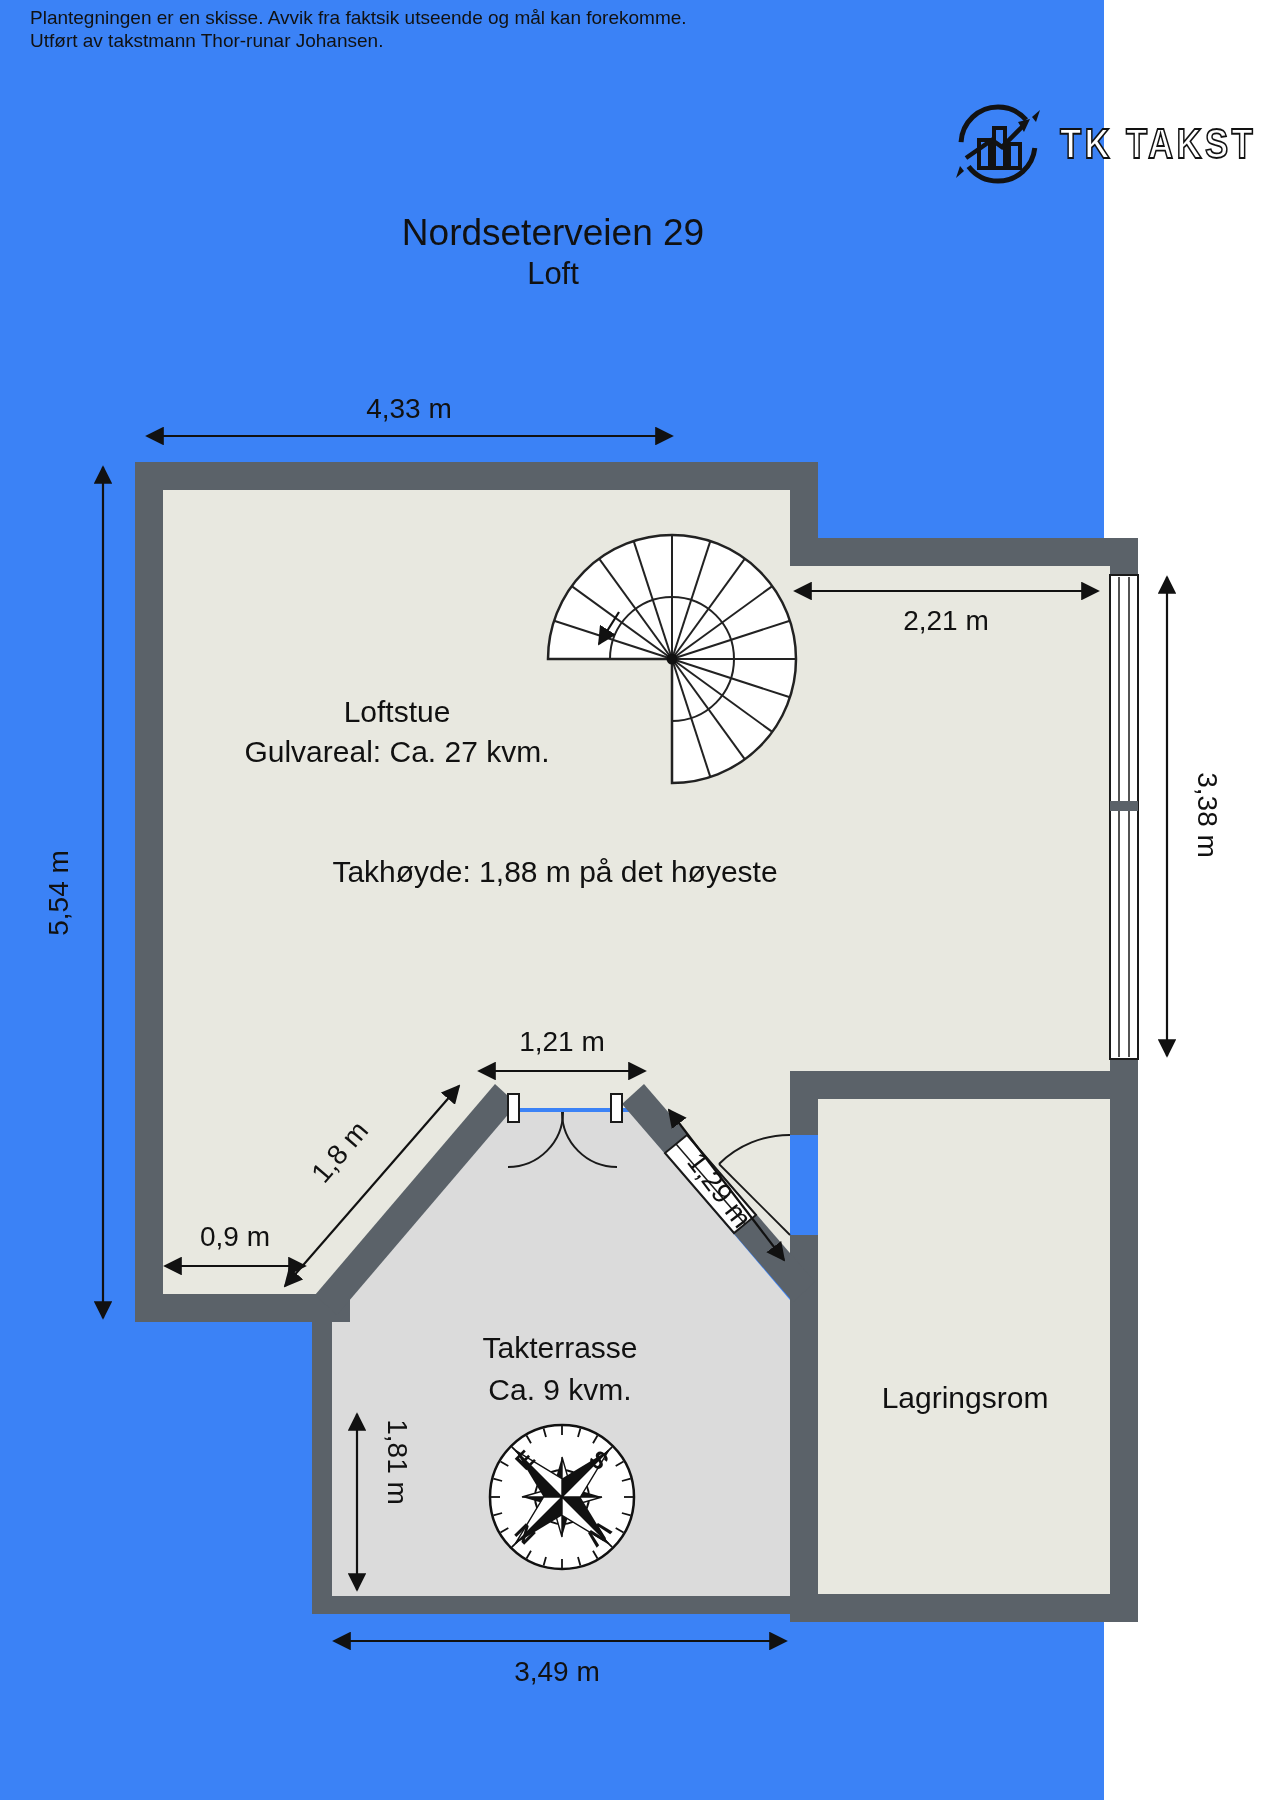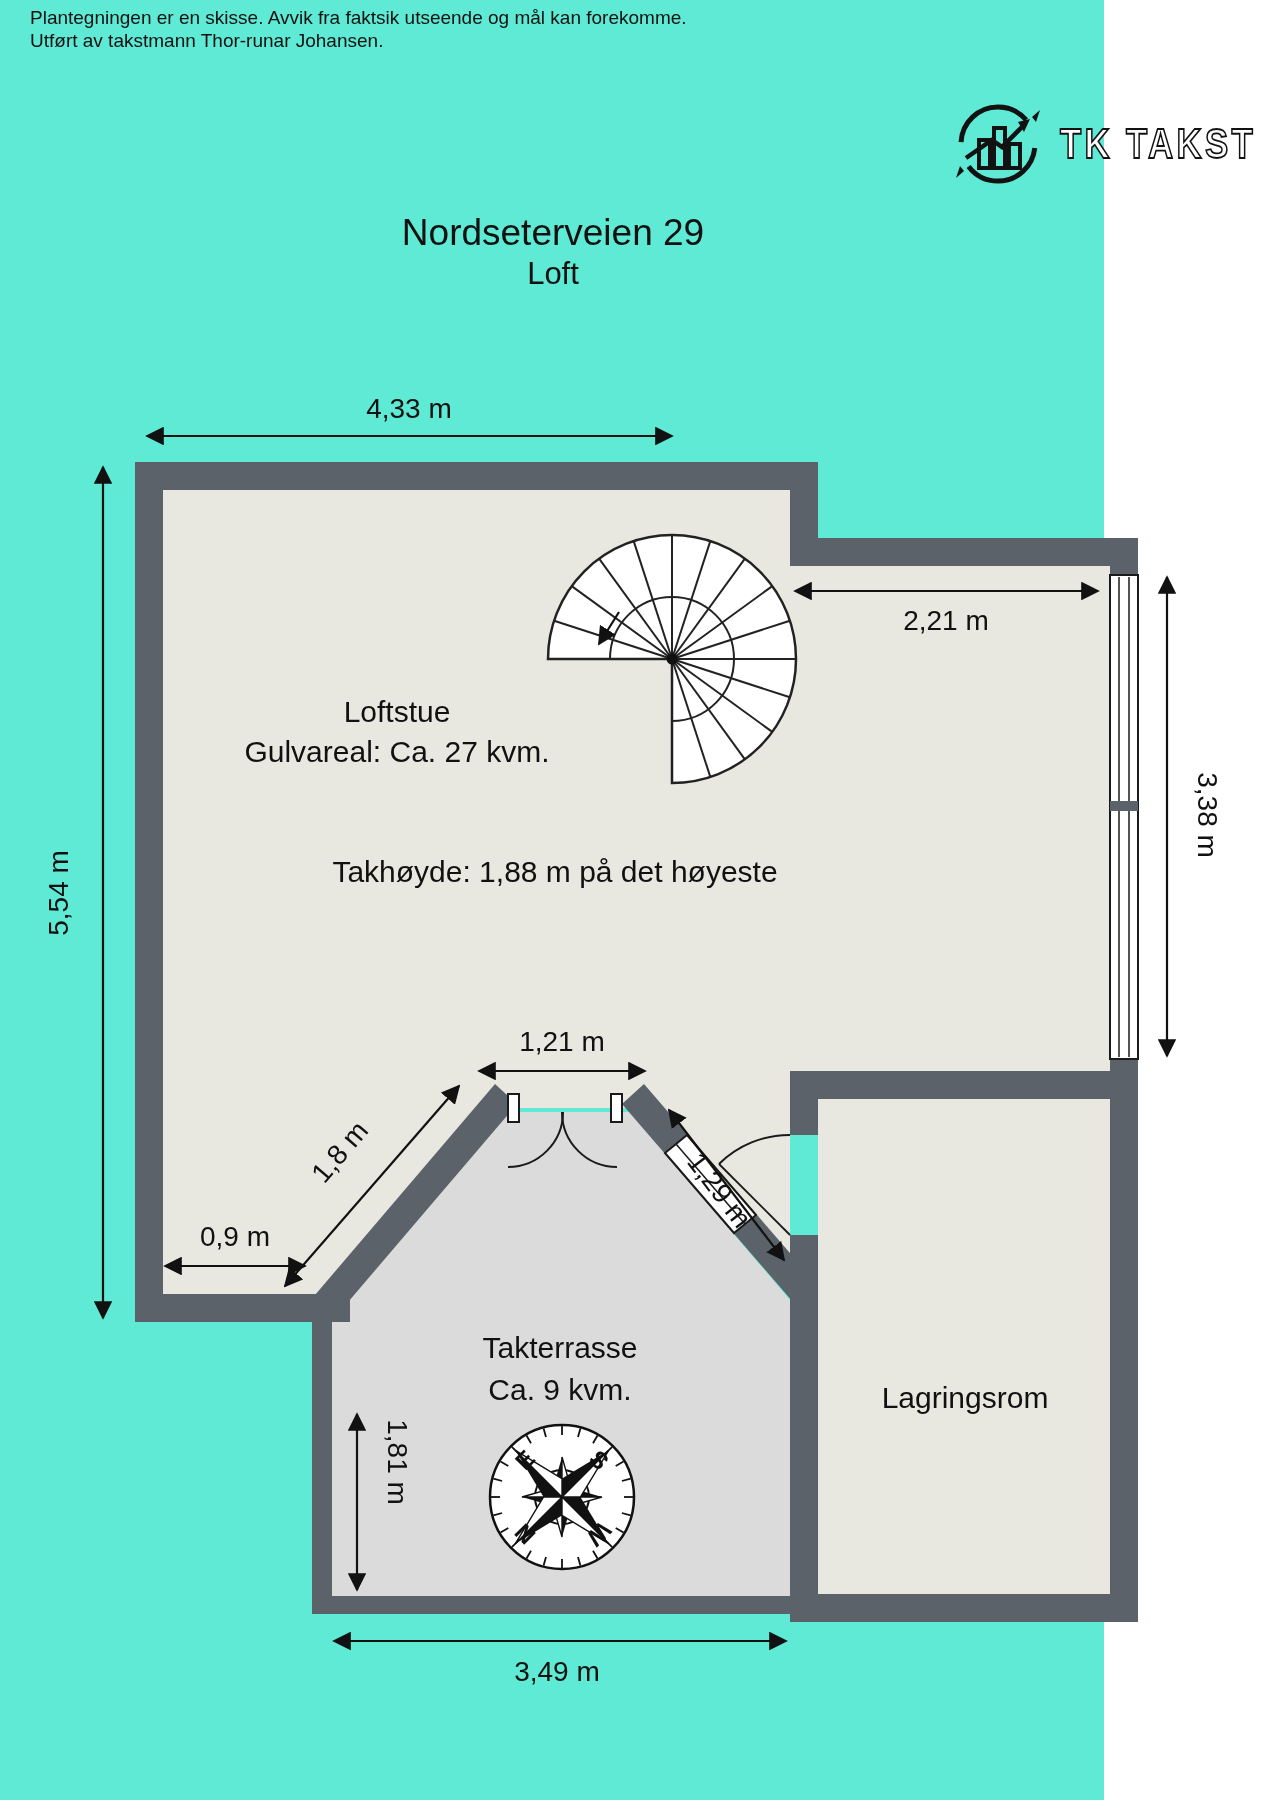--- a/index.html
+++ b/index.html
@@ -1,16 +1,16 @@
 <!DOCTYPE html>
 <html><head>
 <meta charset="utf-8">
 <style>
   html,body{margin:0;padding:0;background:#ffffff;}
-  .page{position:relative;width:1104px;height:1800px;background:#5eead4;
+  .page{position:relative;width:1104px;height:1800px;background:#3b82f6;
         font-family:"Liberation Sans", sans-serif;}
   svg{display:block;}
   text{fill:#111;}
   .disclaimer{font-size:19px;}
   .title{font-size:37px;text-anchor:middle;}
   .subtitle{font-size:31px;text-anchor:middle;}
   .room-label{font-size:30px;text-anchor:middle;}
   .dim-label{font-size:28px;text-anchor:middle;}
   .brand{font-size:42px;font-weight:bold;letter-spacing:4px;
          fill:#ffffff;stroke:#121212;stroke-width:1.8px;}

